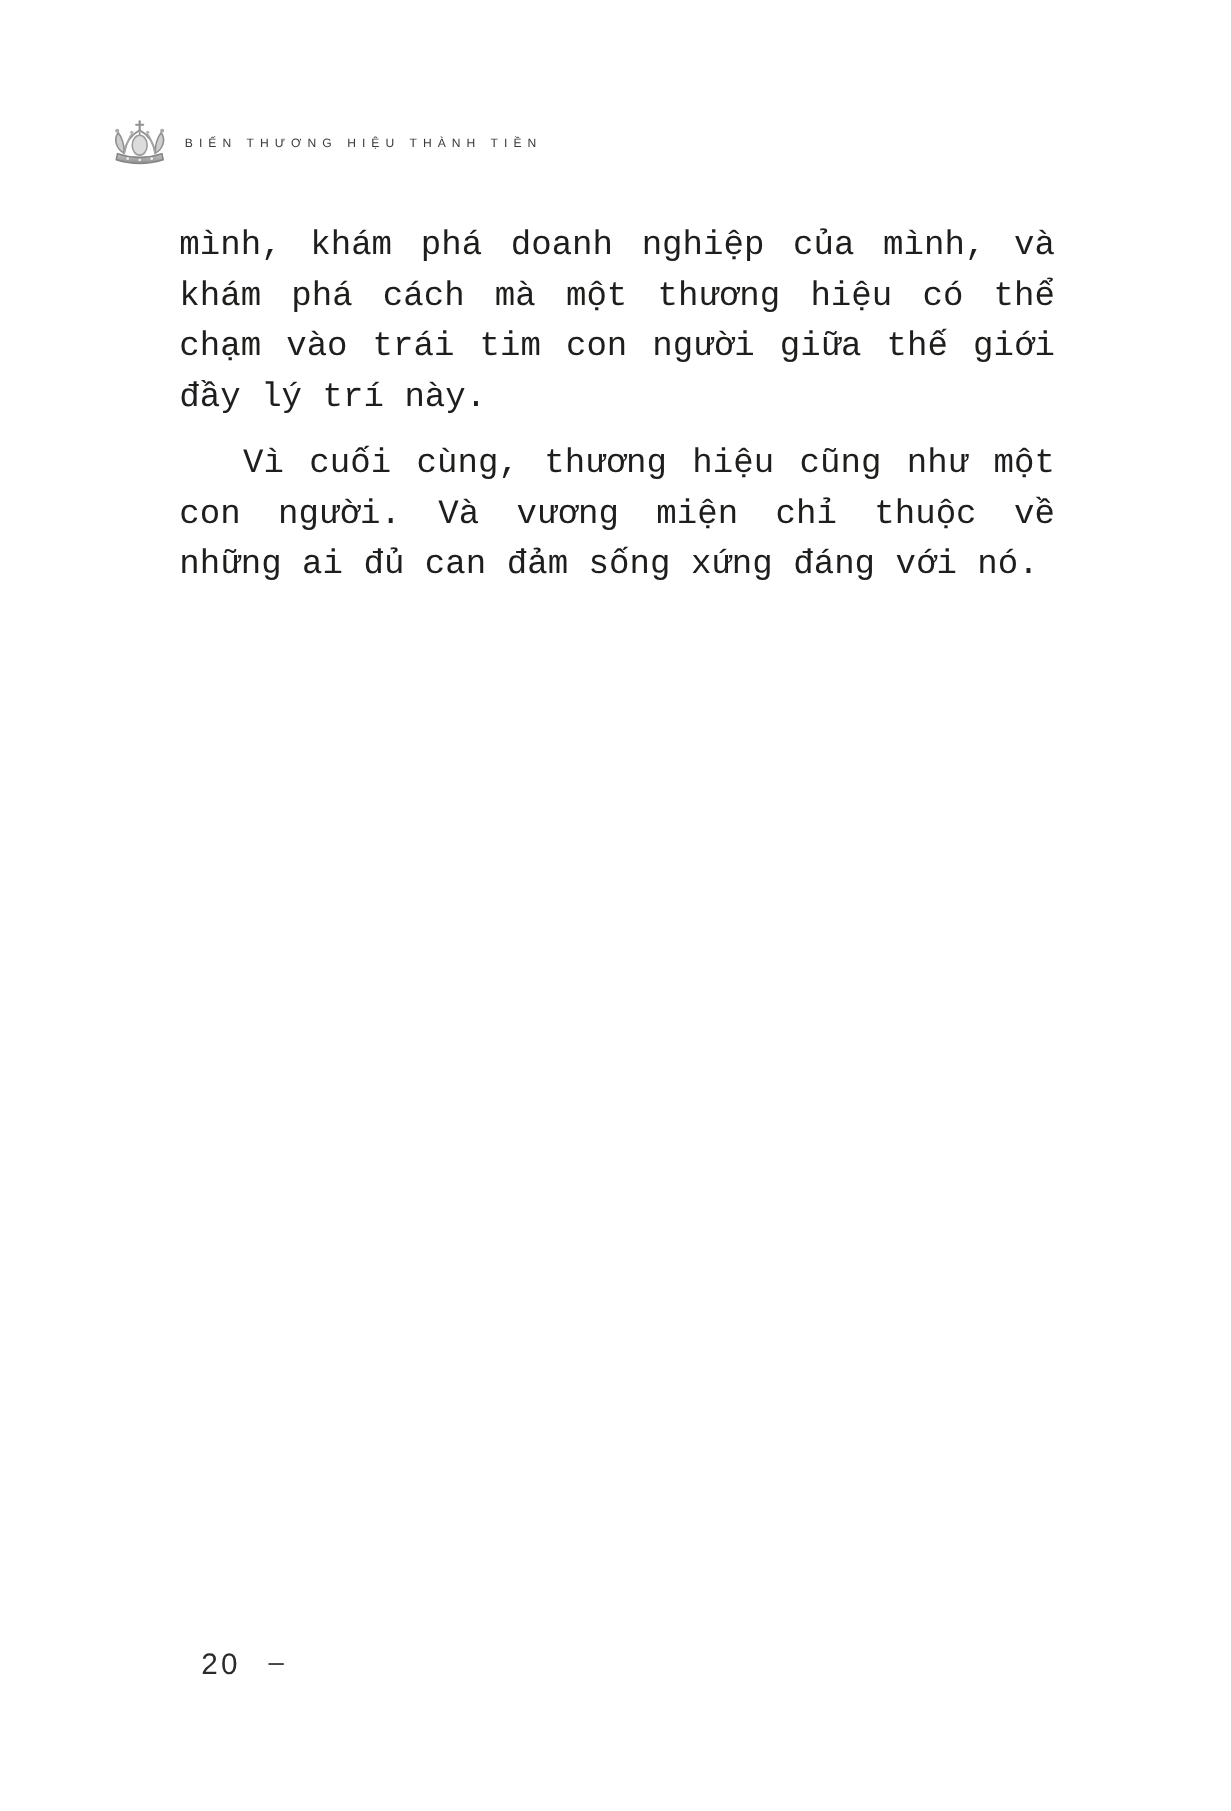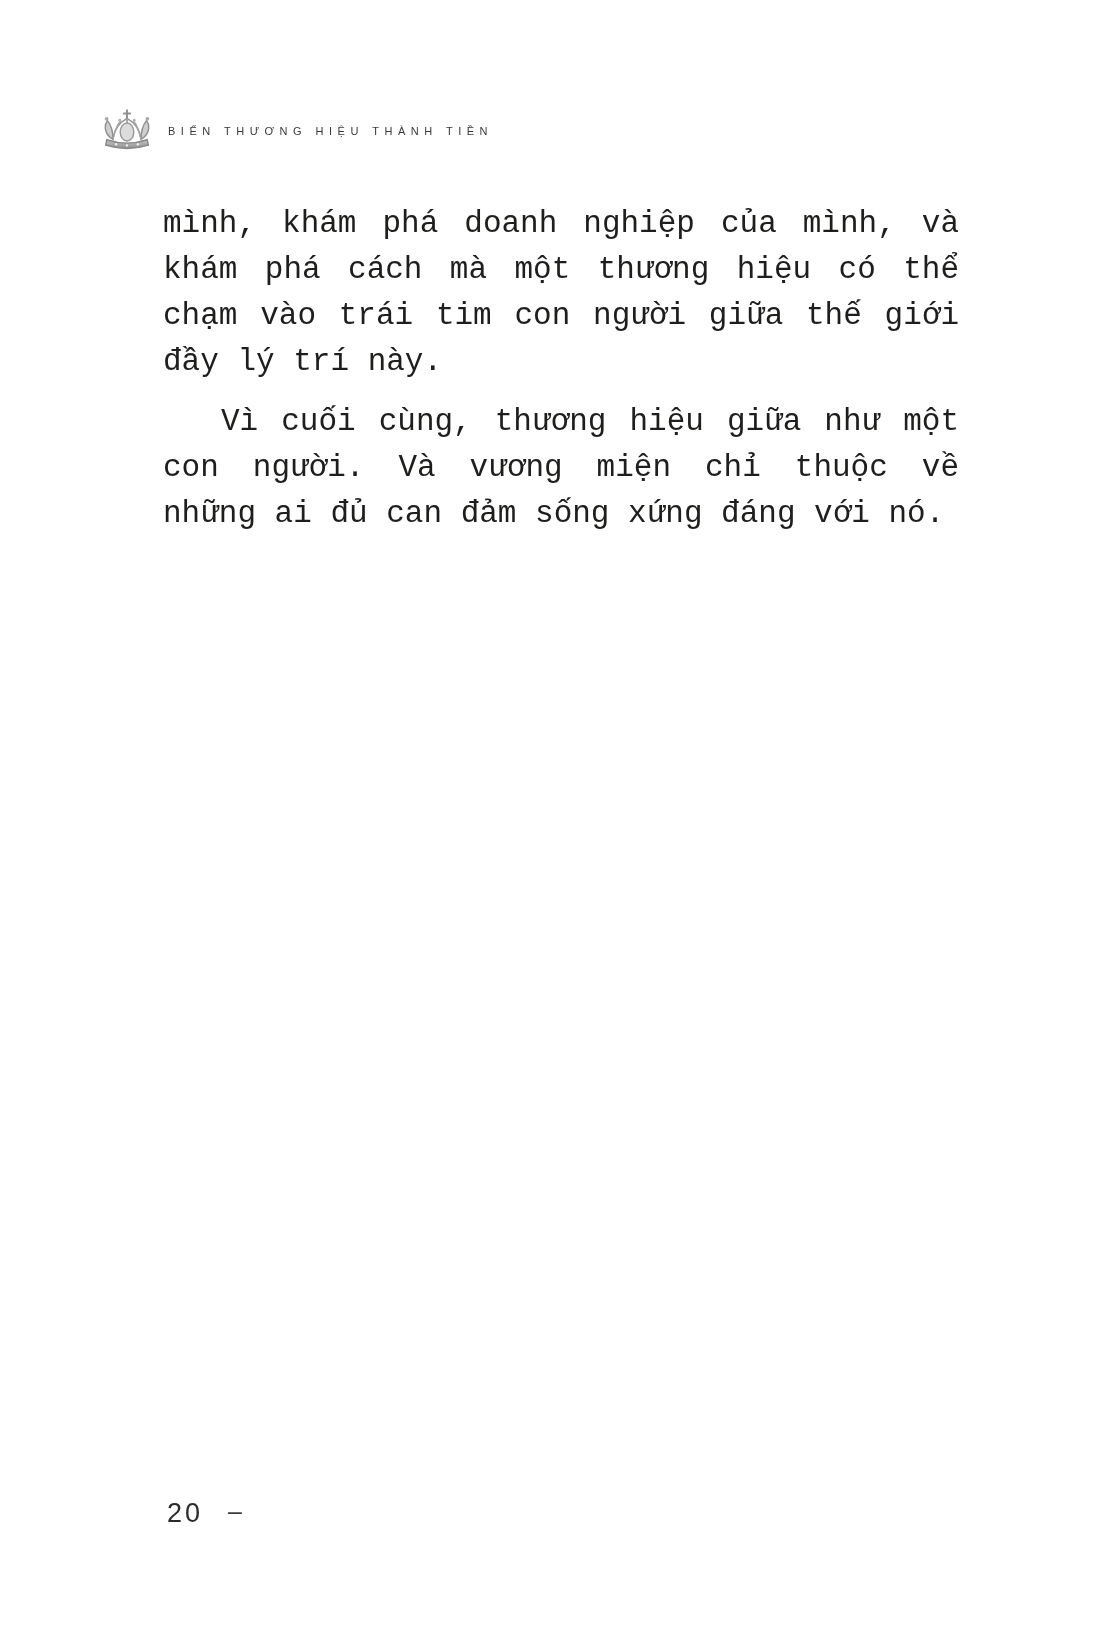--- a/index.html
+++ b/index.html
@@ -53,21 +53,21 @@
     text-justify: inter-word;
   }
   .body-text p { margin: 0; font-family: Liberation Mono, monospace; }
   .body-text p + p {
     margin-top: 14px;
     text-indent: 58px;
   }
   
   .folio {
     position: absolute;
-    left: 167px;
+    left: 183px;
     top: 1498px;
     font-family: "Liberation Sans", sans-serif;
     font-size: 27px;
     font-weight: 400;
     color: #2b2b2b;
     letter-spacing: 3px;
     display: flex;
     align-items: center;
     gap: 25px;
   }
@@ -119,21 +119,21 @@
           <circle cx="32" cy="40.8" r="1.3" fill="#efefef" stroke="none"></circle>
           <circle cx="44" cy="39.5" r="1.3" fill="#efefef" stroke="none"></circle>
         </g>
       </svg>
     </span>
     <span class="running-title">BIẾN THƯƠNG HIỆU THÀNH TIỀN</span>
   </div>
 
   <div class="body-text">
     <p>mình, khám phá doanh nghiệp của mình, và khám phá cách mà một thương hiệu có thể chạm vào trái tim con người giữa thế giới đầy lý trí này.</p>
-    <p>Vì cuối cùng, thương hiệu giữa như một con người. Và vương miện chỉ thuộc về những ai đủ can đảm sống xứng đáng với nó.</p>
+    <p>Vì cuối cùng, thương hiệu cũng như một con người. Và vương miện chỉ thuộc về những ai đủ can đảm sống xứng đáng với nó.</p>
   </div>
 
   <div class="folio">
     <span class="num">20</span>
     <span class="dash">–</span>
   </div>
 
 </div>
 
 </body></html>

